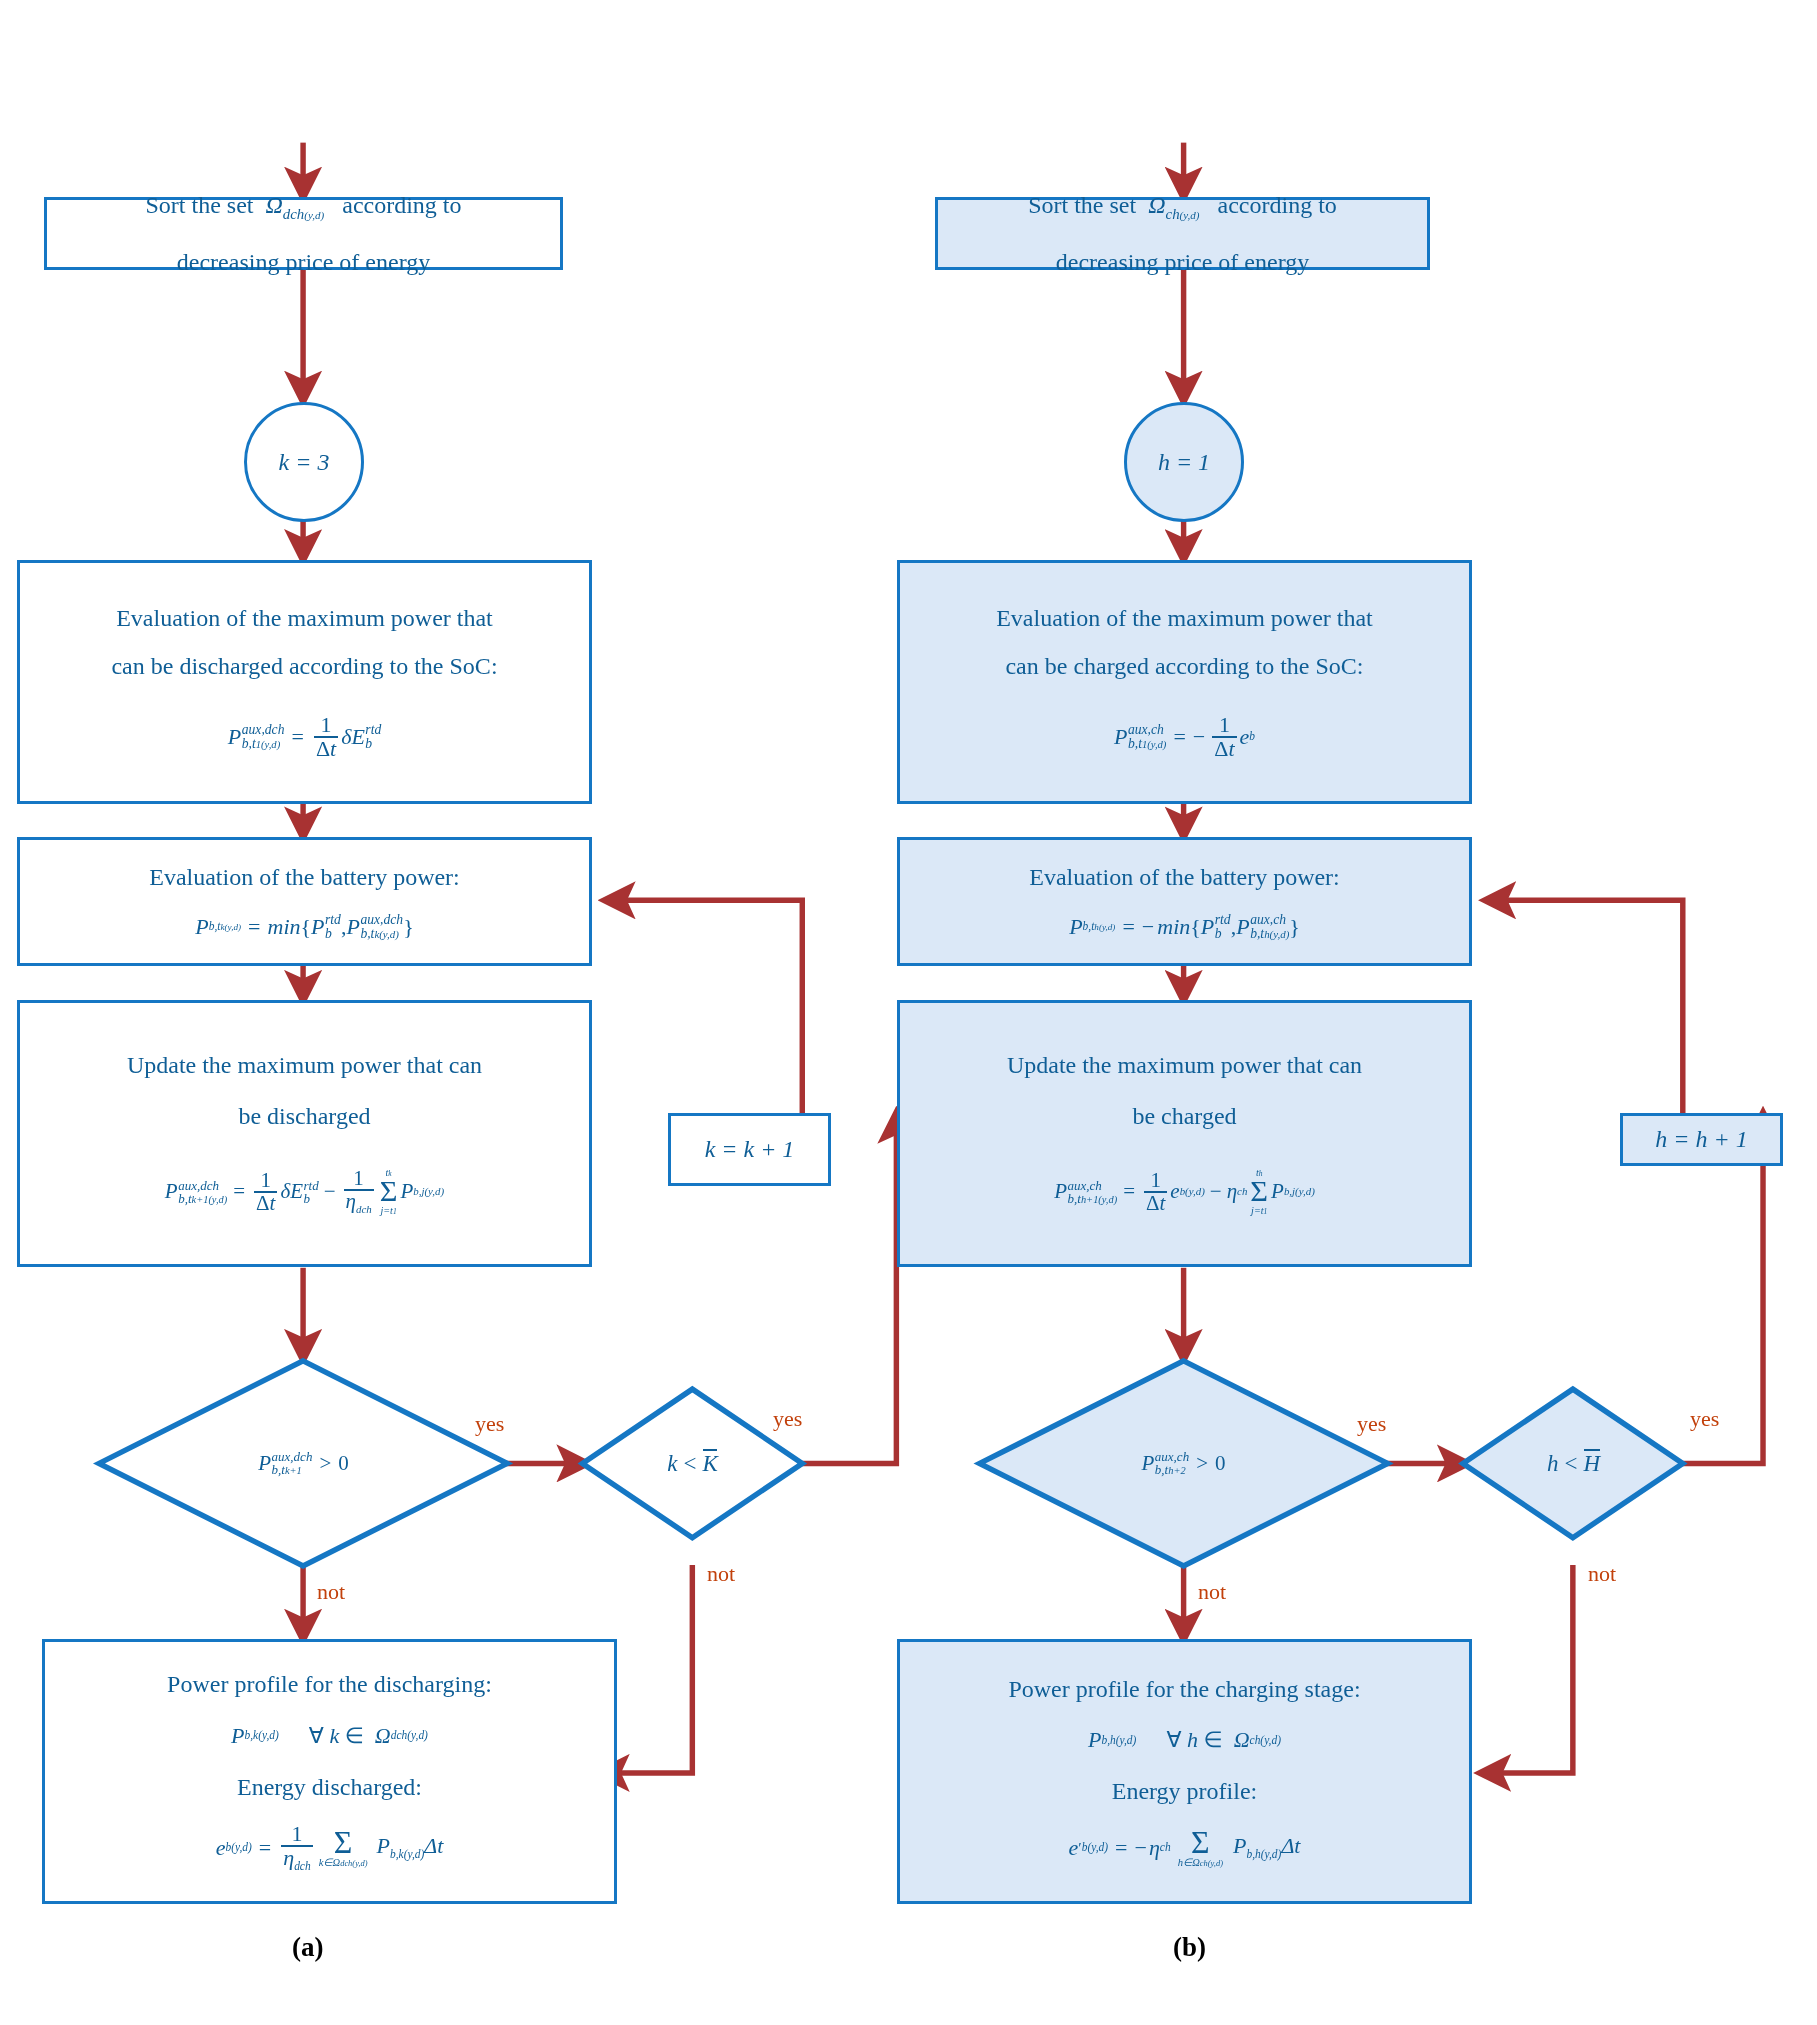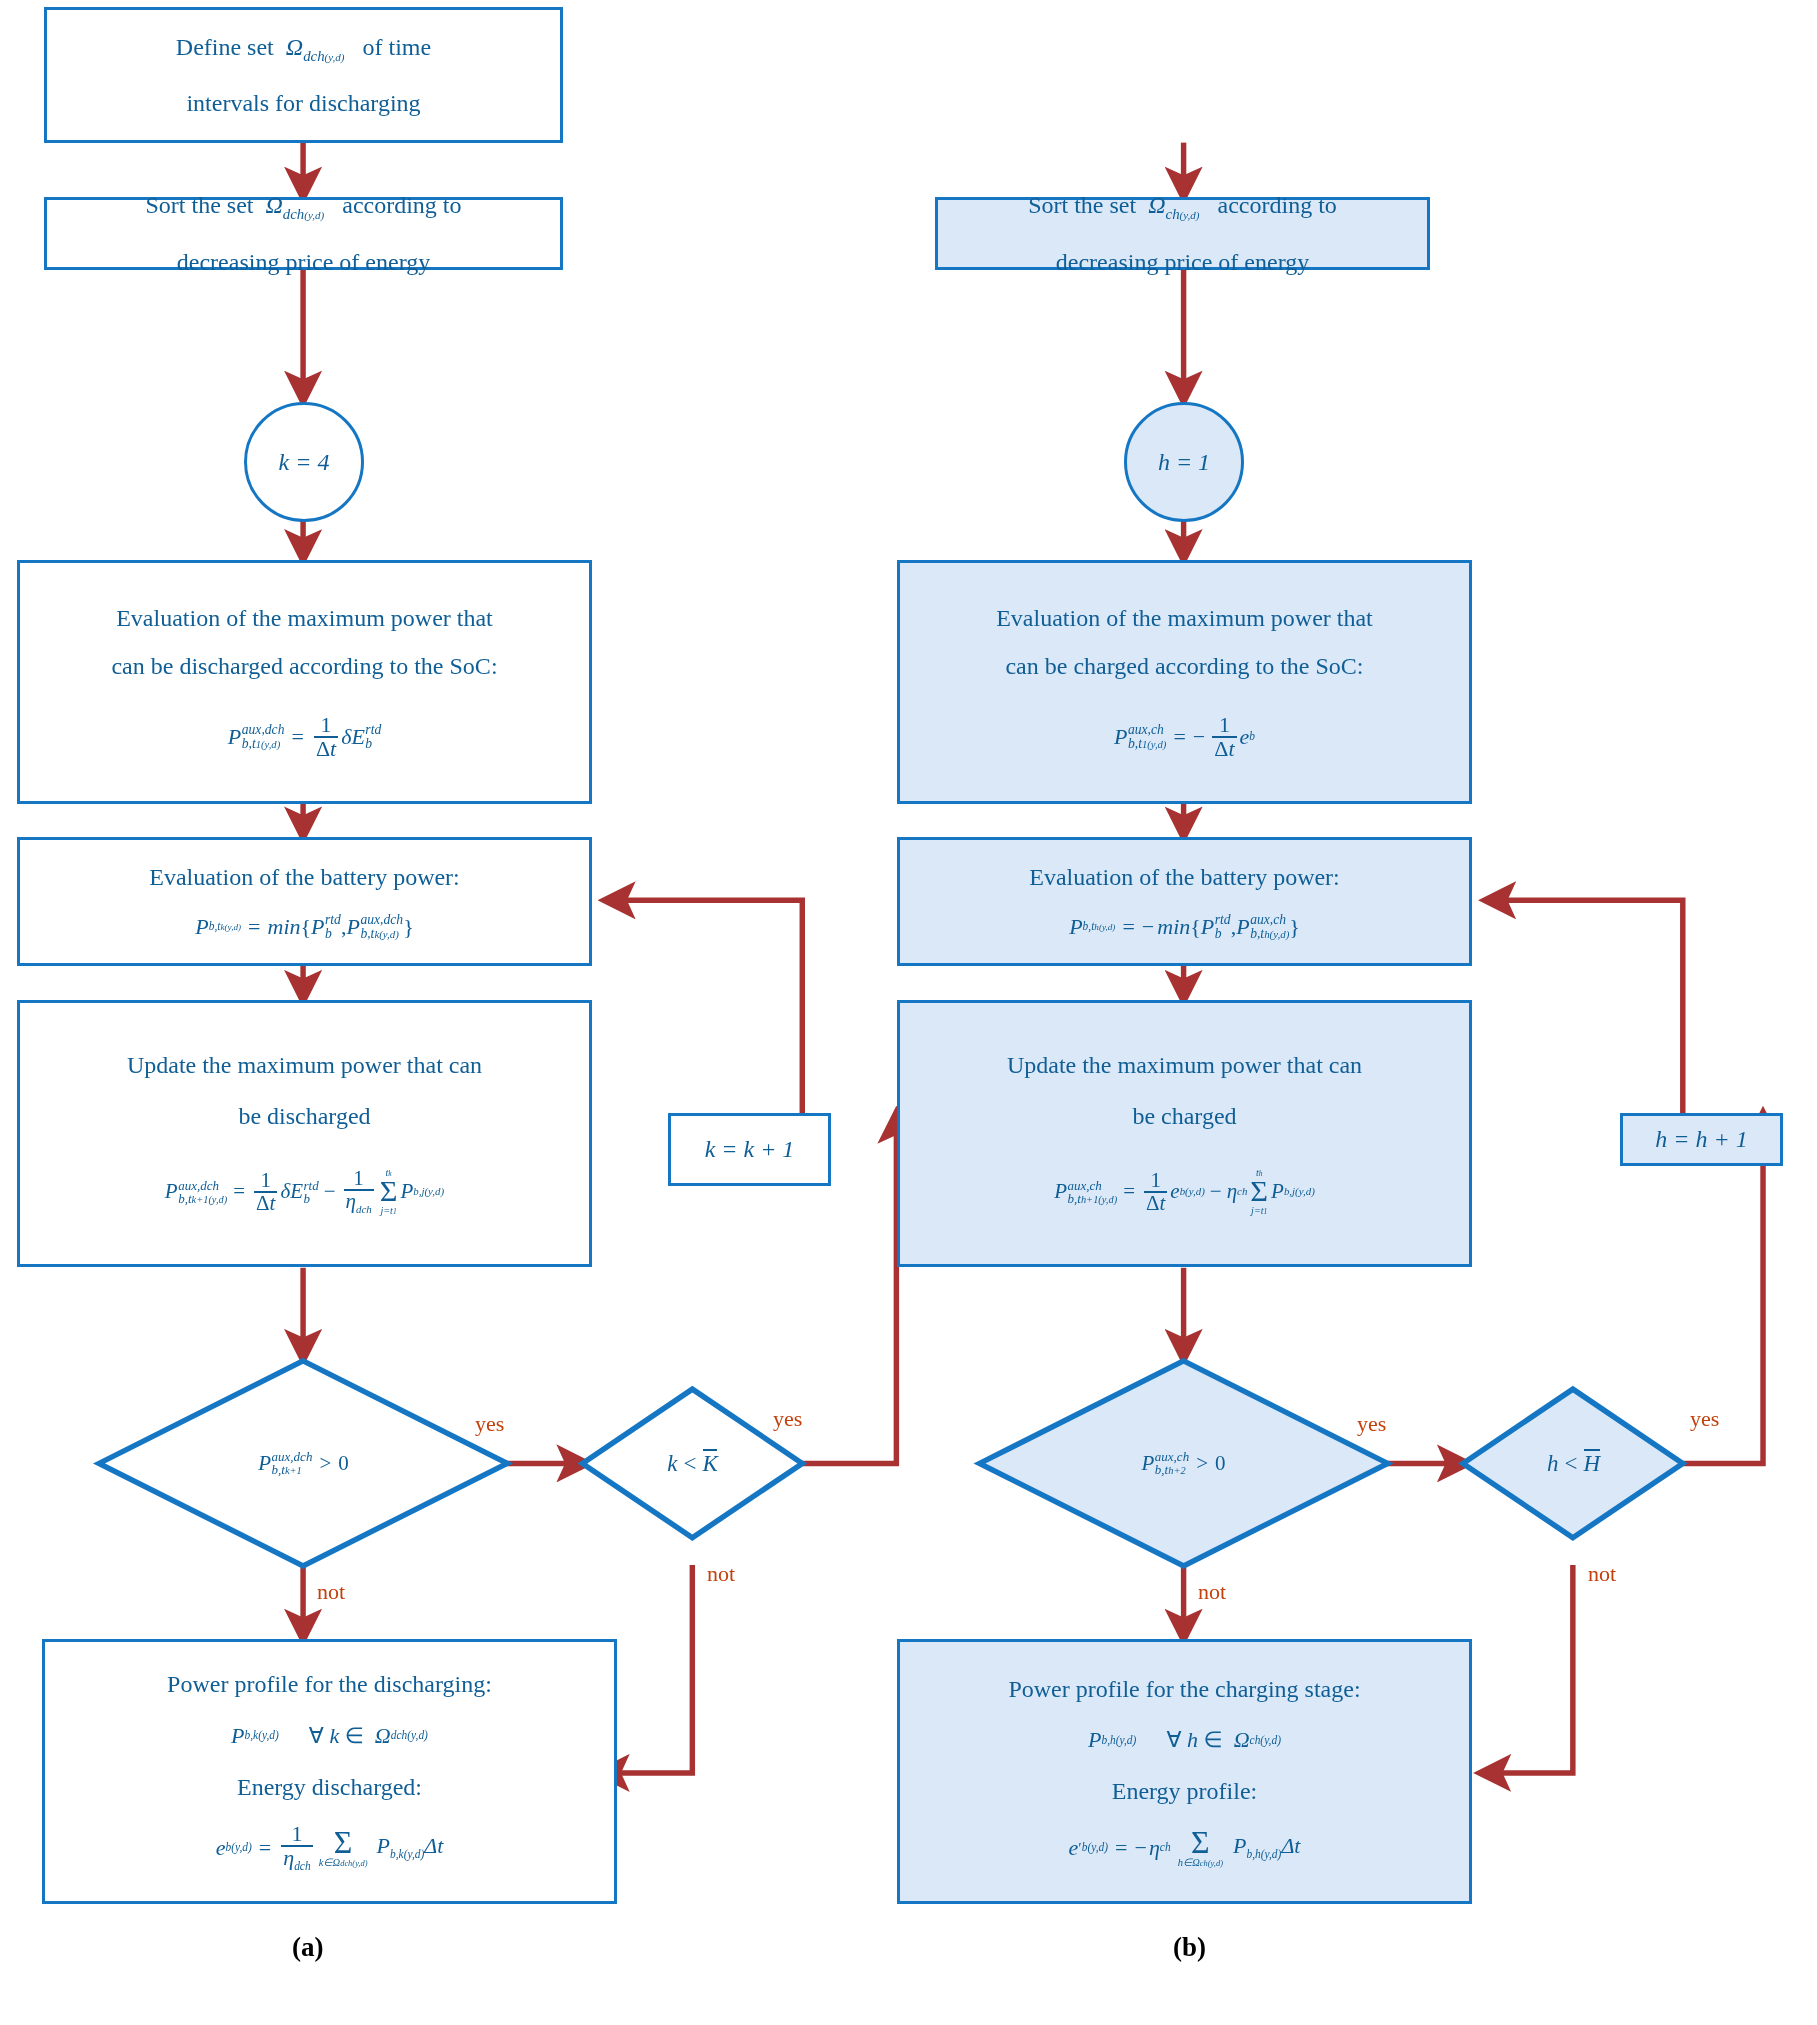--- a/index.html
+++ b/index.html
@@ -88,40 +88,32 @@
     <g fill="#ffffff" stroke="#1577c4" stroke-width="11">
       <polygon points="612,2748 1024,2955 612,3162 200,2955"></polygon>
       <polygon points="1398,2805 1620,2955 1398,3105 1176,2955"></polygon>
     </g>
     <g fill="#dbe8f7" stroke="#1577c4" stroke-width="11">
       <polygon points="2390,2748 2802,2955 2390,3162 1978,2955"></polygon>
       <polygon points="3176,2805 3398,2955 3176,3105 2954,2955"></polygon>
     </g>
   </svg>
 
-  <div class="nodebox fill-white" style="left:44px;top:7px;width:519px;height:136px;">
-    <div class="ln t48">
-      <span>Define set</span>&nbsp;
-      <span class="mi">Ω</span><span class="sub">dch</span><span class="subsub">(y,d)</span>&nbsp;&nbsp;
-      <span>of time</span>
-    </div>
-    <div class="ln t48" style="margin-top:21px;">intervals for discharging</div>
-  </div>
 
   <div class="nodebox fill-white" style="left:44px;top:197px;width:519px;height:73px;">
     <div class="ln t48">
       <span>Sort the set</span>&nbsp;
       <span class="mi">Ω</span><span class="sub">dch</span><span class="subsub">(y,d)</span>&nbsp;&nbsp;
       <span>according to</span>
     </div>
     <div class="ln t48" style="margin-top:23px;">decreasing price of energy</div>
   </div>
 
   <div class="circle" style="left:244px;top:402px;width:120px;height:120px;">
-    <span class="t48 mi">k = 4</span>
+    <span class="t48 mi">k = 3</span>
   </div>
 
   <div class="nodebox fill-white" style="left:17px;top:560px;width:575px;height:244px;">
     <div class="ln t48">Evaluation of the maximum power that</div>
     <div class="ln t48" style="margin-top:17px;">can be discharged according to the SoC:</div>
     <div class="ln t44 mrow" style="margin-top:32px;">
       <span class="mi">P</span>
         <span class="stack">
           <span>aux,dch</span>
           <span>b,t<span style="font-size:.78em">1(y,d)</span></span>

